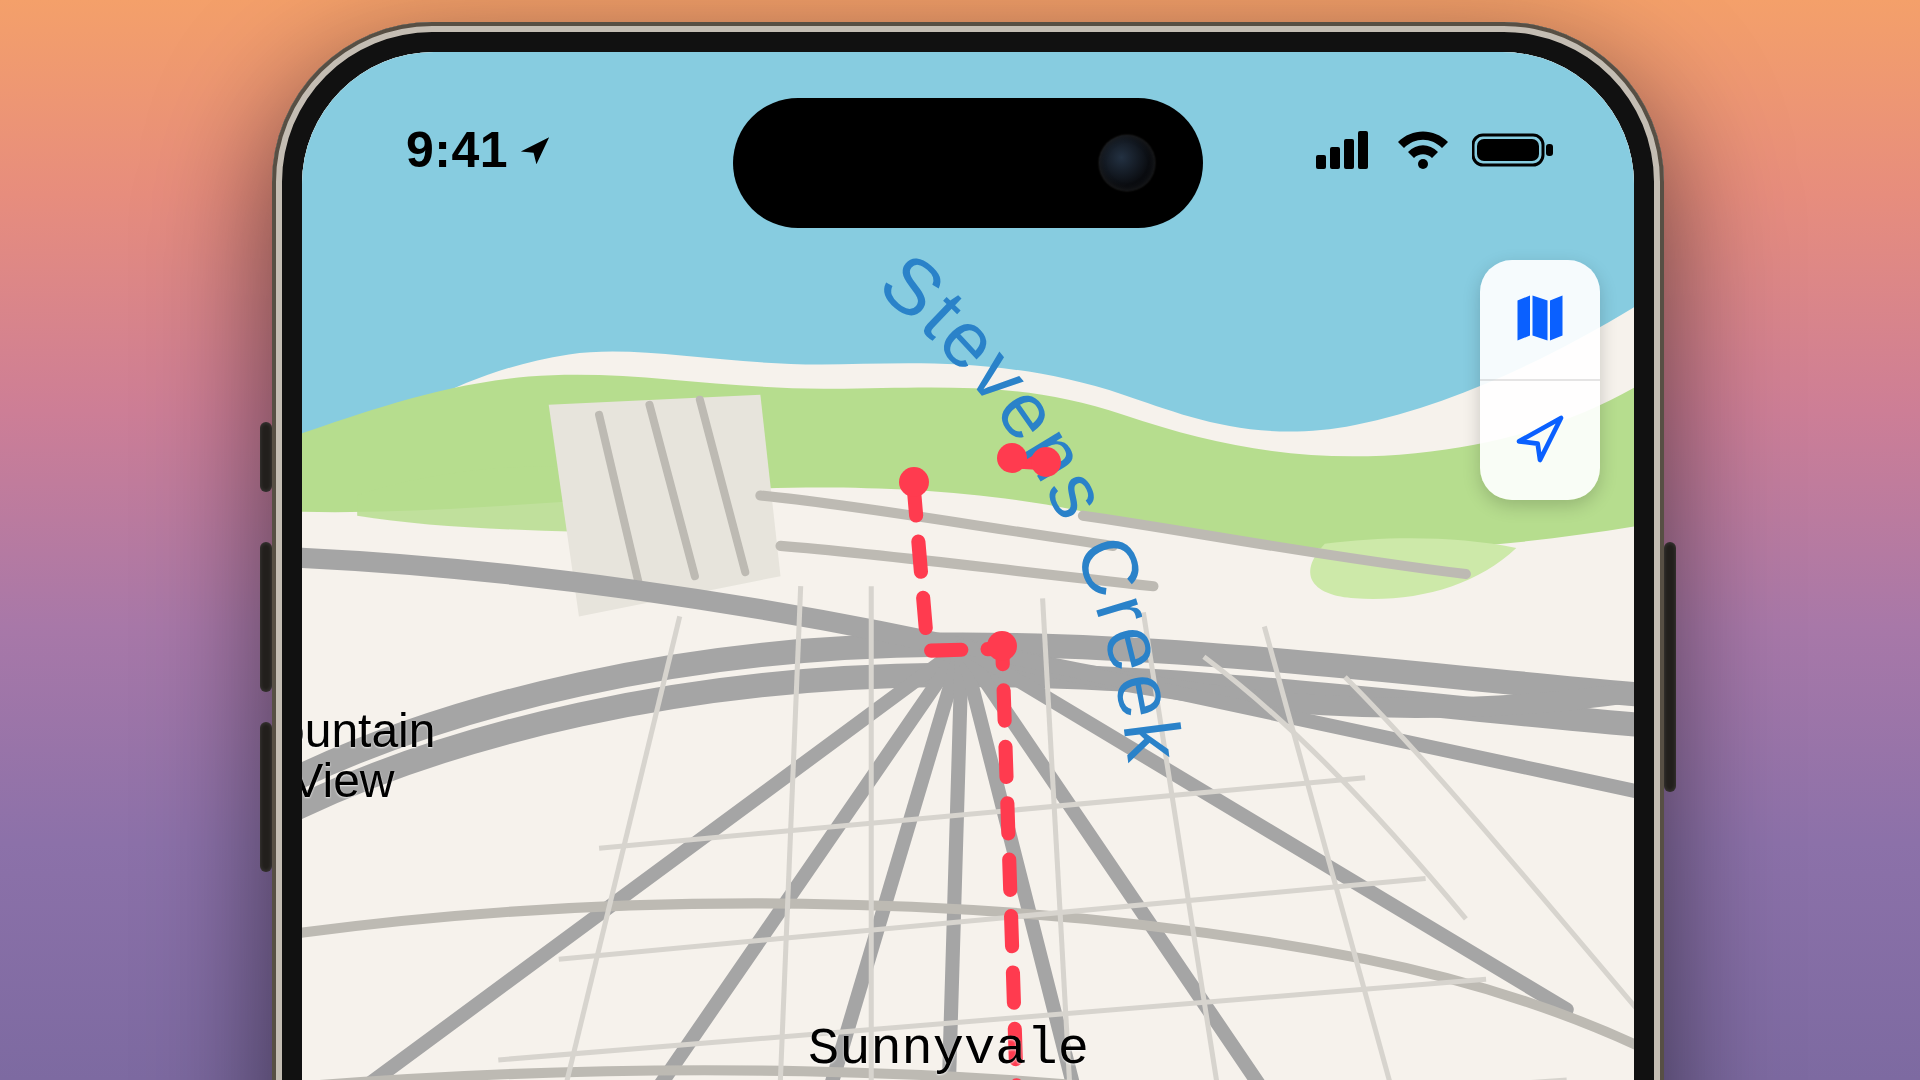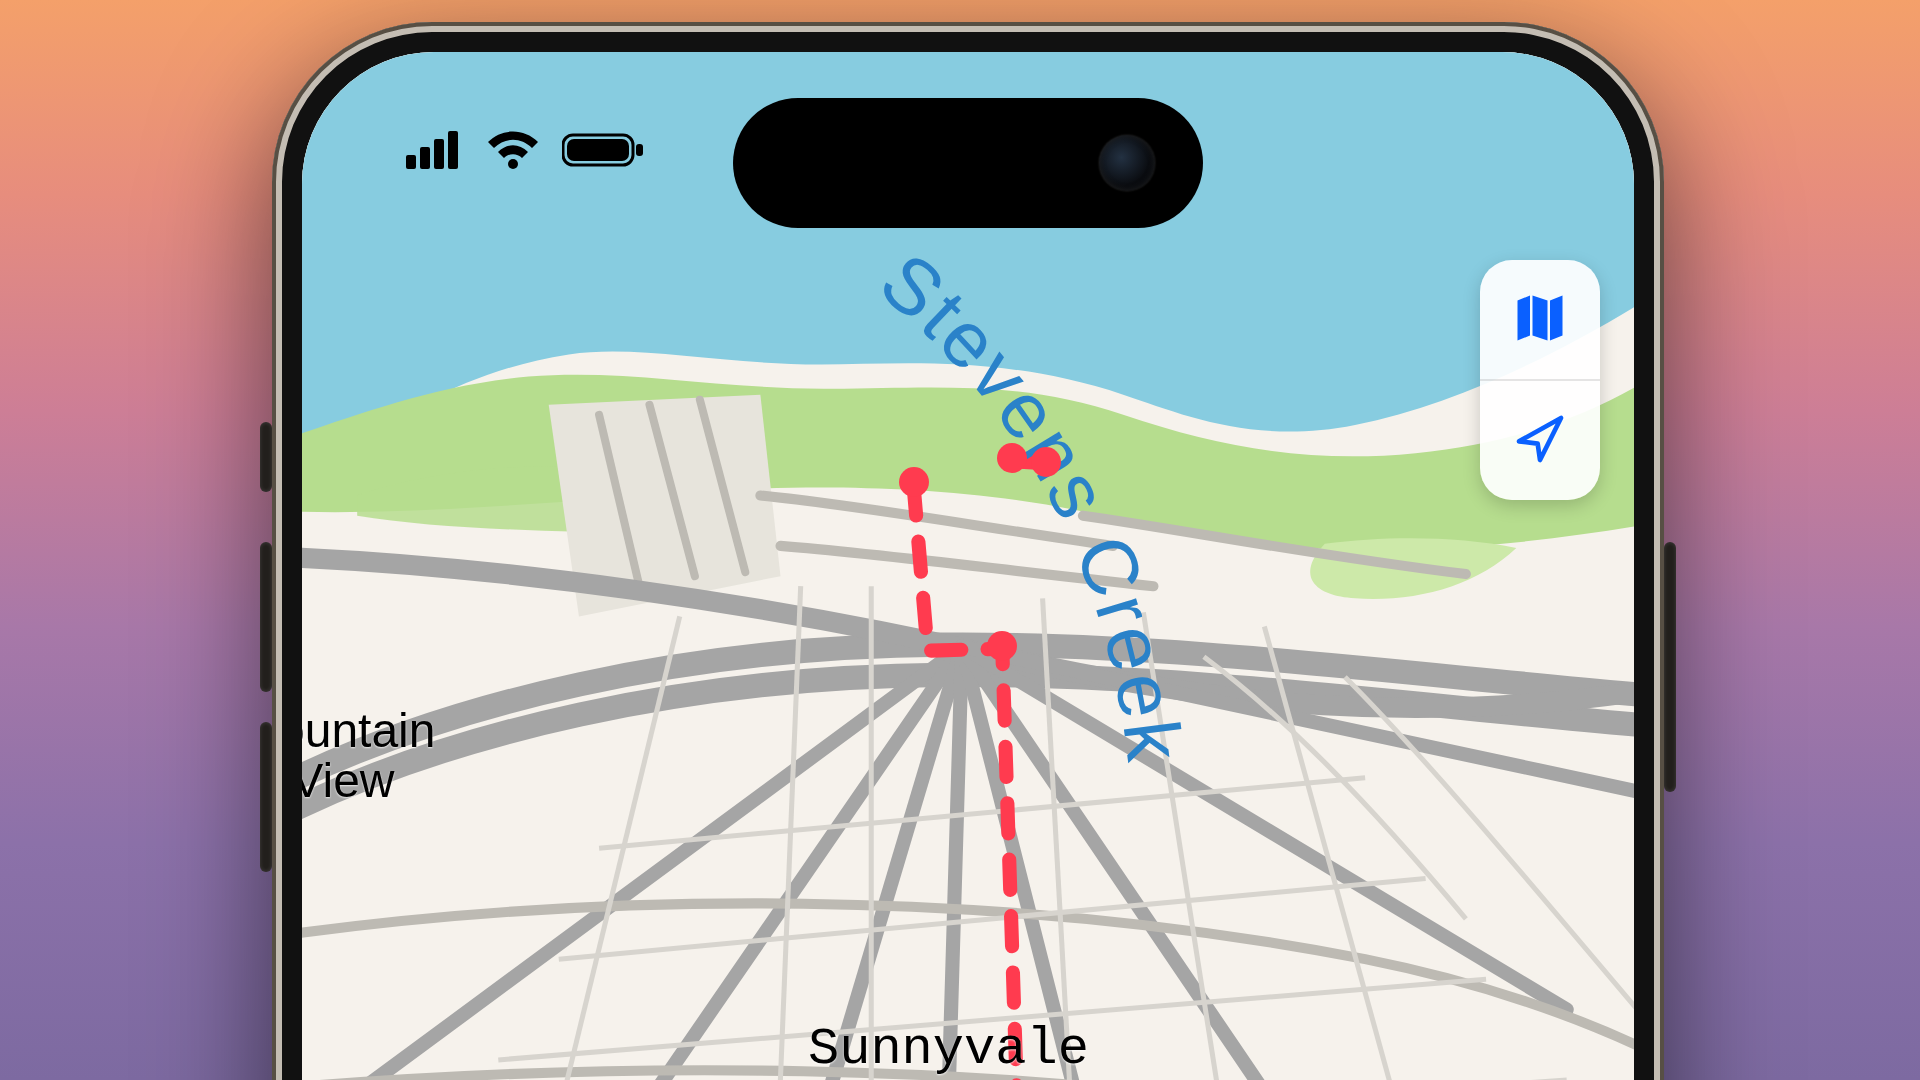--- a/index.html
+++ b/index.html
@@ -316,20 +316,28 @@
       <div class="ctl">
         <span>
           <svg width="56" height="56" viewBox="0 0 48 48">
             <path d="M6 26 L42 6 L24 42 L22 28 Z" fill="none" stroke="#0a60ff" stroke-width="4" stroke-linejoin="round"></path>
           </svg>
         </span>
       </div>
     </div>
 
     <div class="status">
+      <div class="status-left">
+        <span>9:41</span>
+        <span>
+          <svg width="34" height="34" viewBox="0 0 24 24">
+              <path d="M2 13 L22 3 L13 22 L11 14 Z" fill="#000"></path>
+            </svg>
+        </span>
+      </div>
       <div class="status-right">
         <span>
           <svg width="58" height="38" viewBox="0 0 58 38">
             <rect x="0" y="24" width="10" height="14" rx="2" fill="#000"></rect>
             <rect x="14" y="16" width="10" height="22" rx="2" fill="#000"></rect>
             <rect x="28" y="8" width="10" height="30" rx="2" fill="#000"></rect>
             <rect x="42" y="0" width="10" height="38" rx="2" fill="#000"></rect>
           </svg>
         </span>
         <span>

